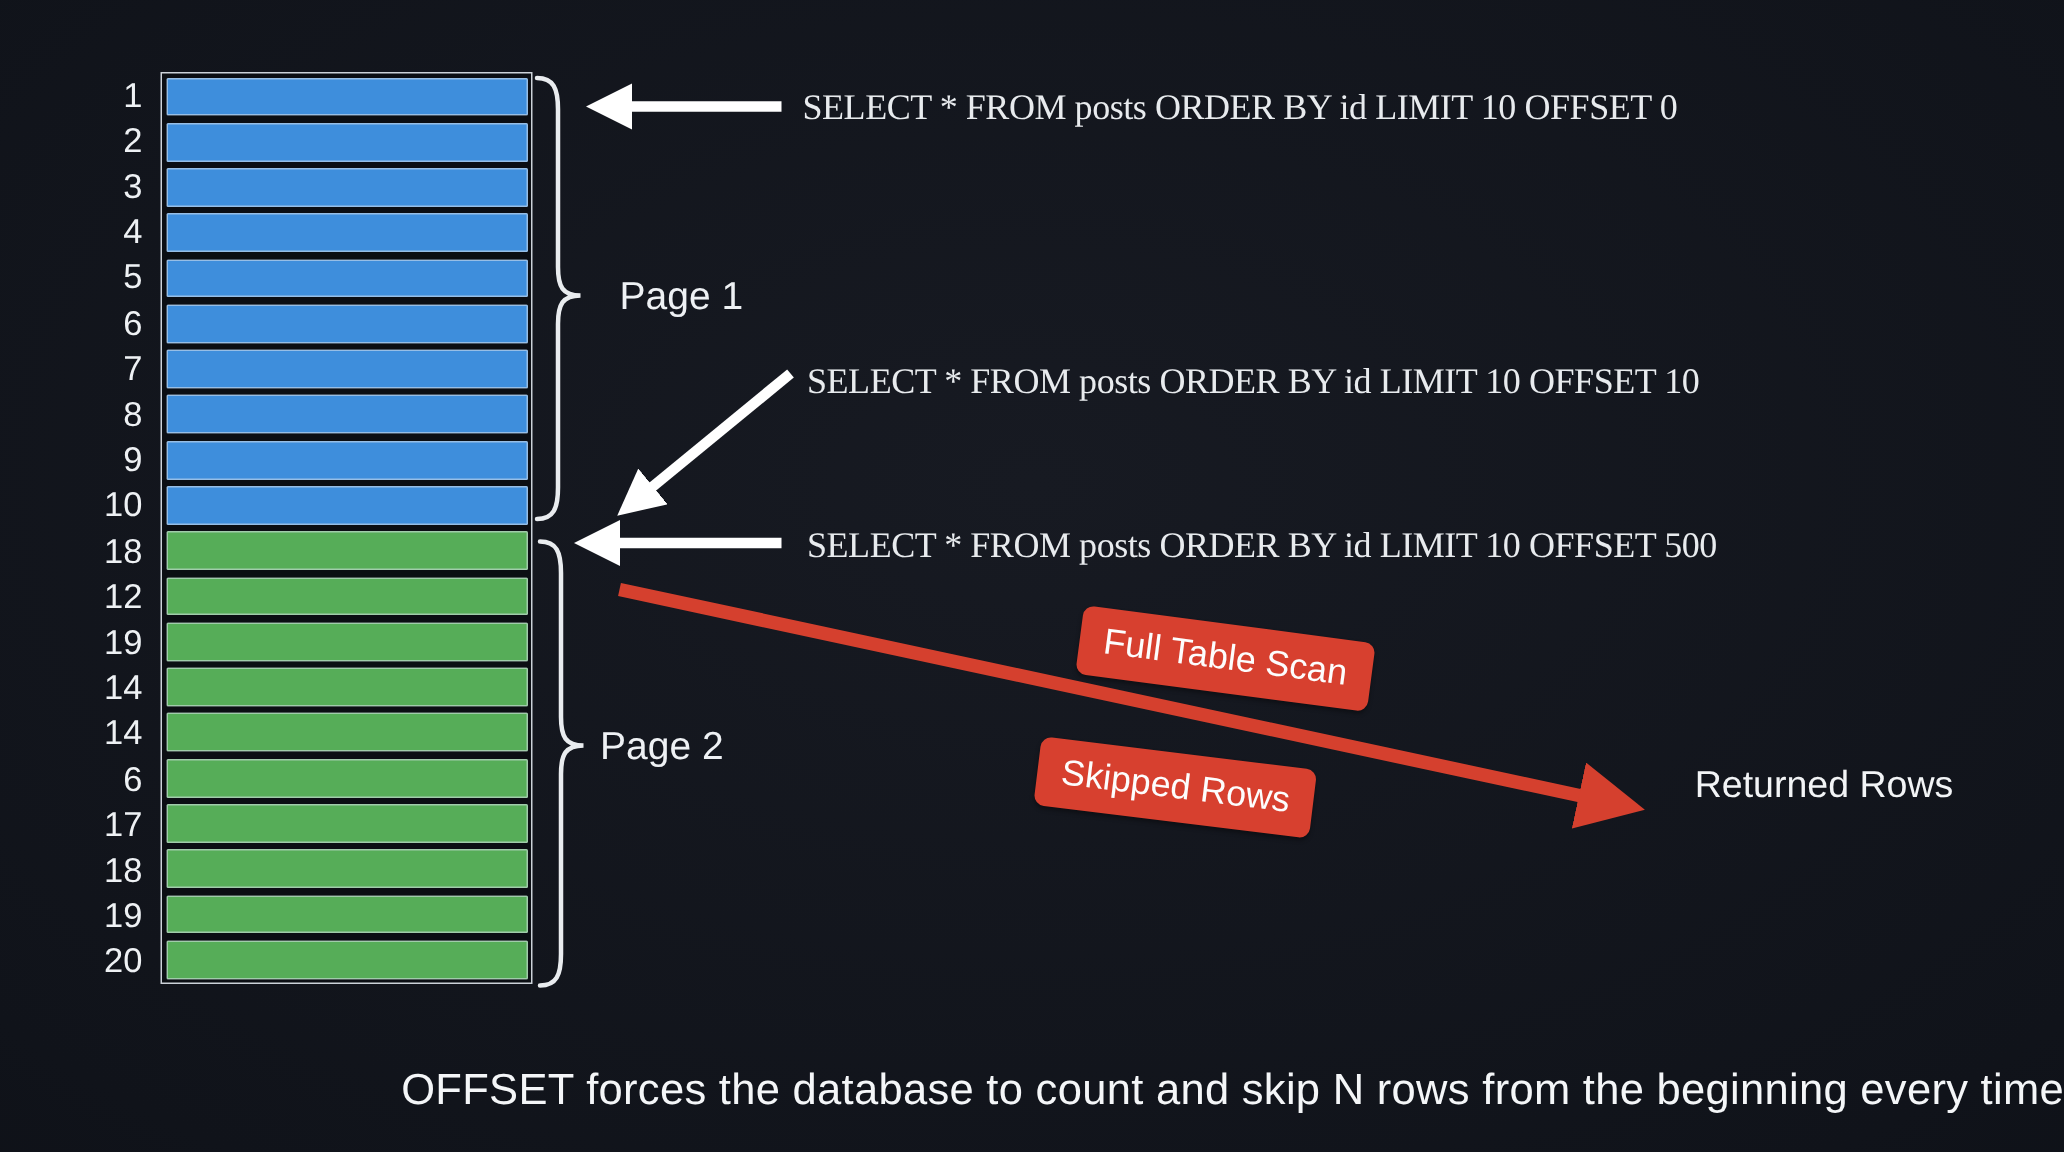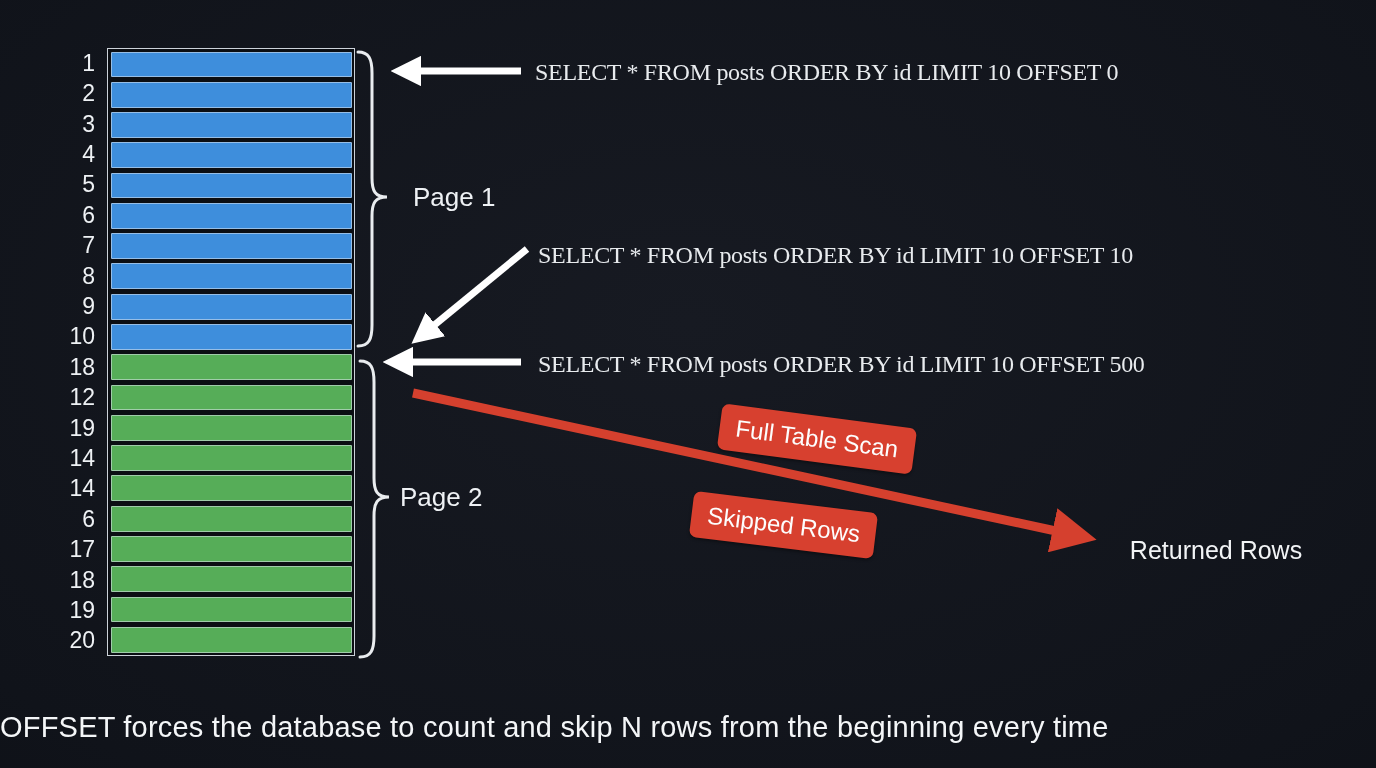--- a/index.html
+++ b/index.html
@@ -45,25 +45,25 @@
   .badge{
     position:absolute;background:#d7402f;color:#fdfdfd;
     font-size:24px;padding:9px 16px;border-radius:7px;white-space:nowrap;
     box-shadow:0 2px 3px rgba(0,0,0,0.35);
   }
   #badge-full-scan{left:719px;top:416px;transform:rotate(7.5deg);}
   #badge-skipped{left:691px;top:502px;transform:rotate(7deg);}
   
   .returned{
     position:absolute;left:1106px;top:506px;width:220px;text-align:center;
-    color:#f2f4f6;font-size:25px;line-height:34px;margin-top:27px;
+    color:#f2f4f6;font-size:25px;line-height:34px;
   }
   
   .caption{
-    position:absolute;left:0;right:0;top:711px;text-align:left;
+    position:absolute;left:0;right:0;top:711px;text-align:right;
     color:#f4f6f8;font-size:29px;letter-spacing:0.2px;
   }
 </style>
 </head>
 <body>
 
 <div id="scene">
 
   <div class="row-numbers">
       <div class="row-number">1</div>

